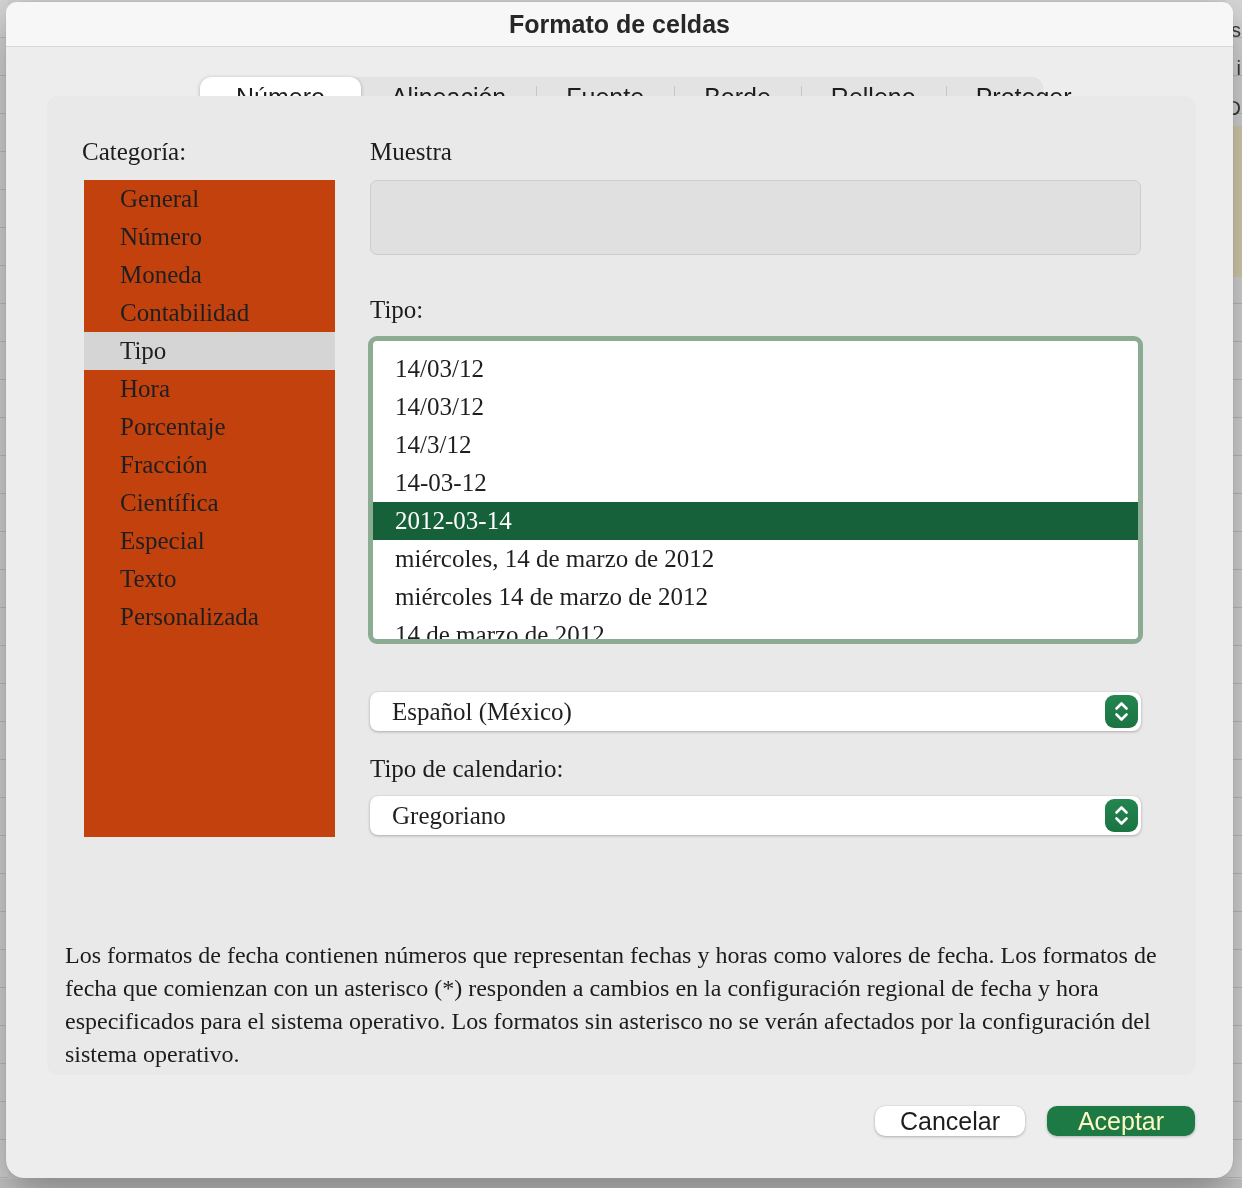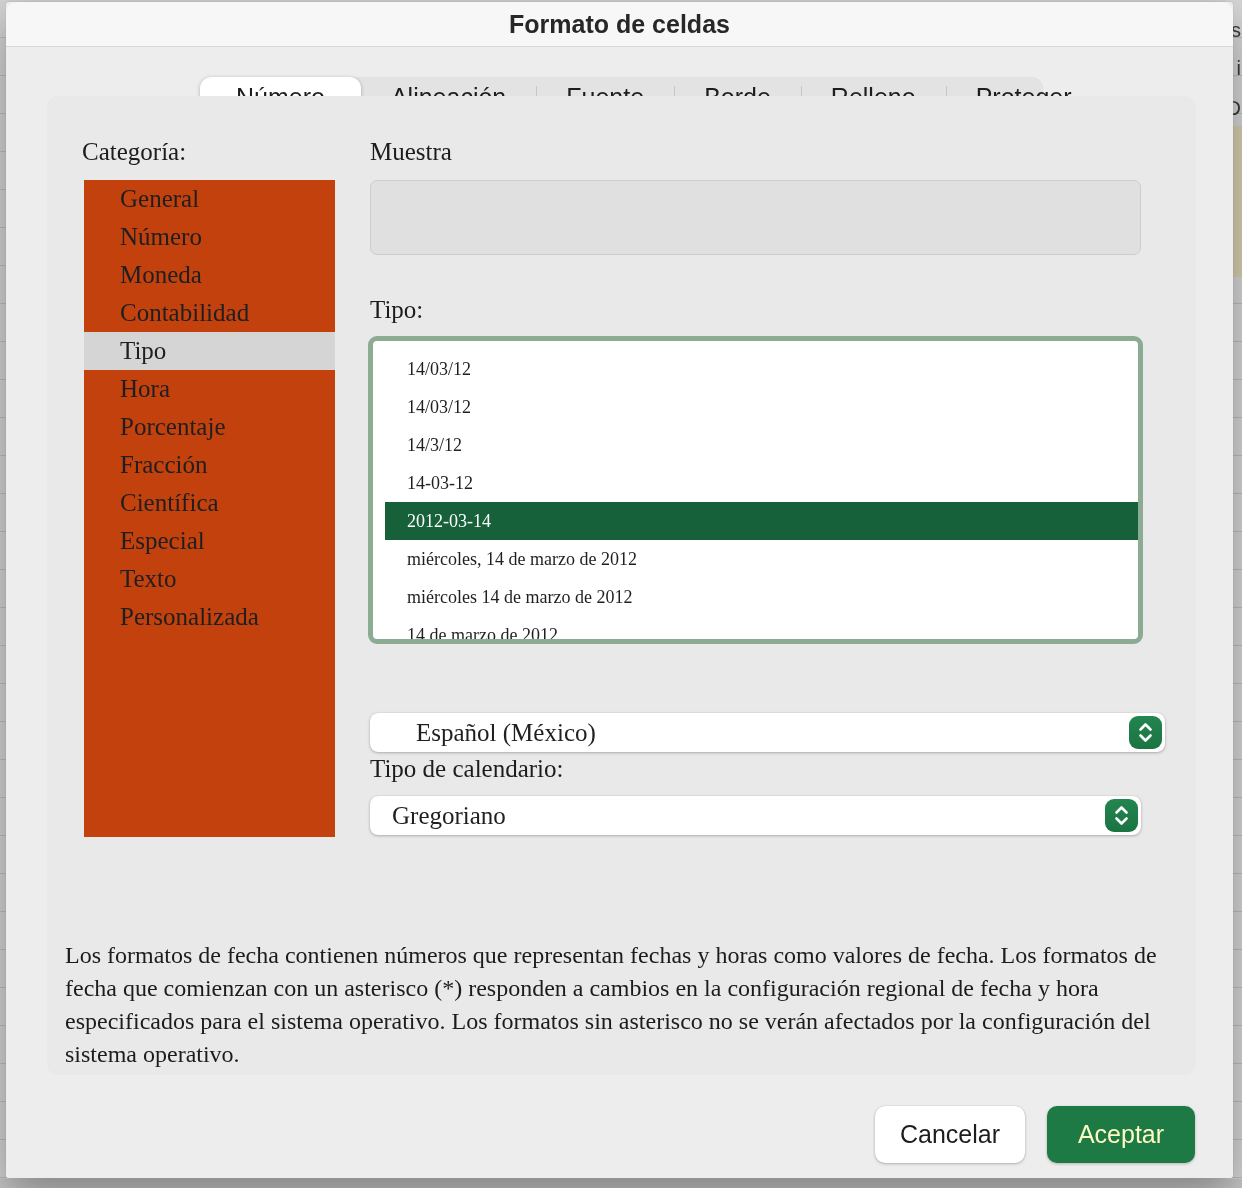--- a/index.html
+++ b/index.html
@@ -17,21 +17,21 @@
   .bg-right{right:0;width:16px;background:#d7d7d8;
     background-image:repeating-linear-gradient(to bottom,transparent 0 37px,#bcbcbd 37px 38px);}
   .bg-tan{position:absolute;right:0;top:126px;width:16px;height:151px;background:#d9d0b2;}
   .bg-frag{position:absolute;right:1px;font-size:20px;color:#3a3a3c;line-height:1;}
   .bg-frag.f0{top:20px}.bg-frag.f1{top:58px}.bg-frag.f2{top:98px}
   .bg-bottom{position:absolute;left:0;bottom:0;width:100%;height:9px;background:#c7c7c8;}
 
   
   .dialog{
     position:absolute;left:6px;top:2px;width:1227px;height:1176px;
-    background:#ededee;border-radius:2px;
+    background:#ededee;border-radius:18px;
     box-shadow:0 18px 45px rgba(0,0,0,.35),0 0 1px rgba(0,0,0,.3);
   }
   .titlebar{
     position:absolute;left:0;top:0;width:100%;height:44px;
     background:#f7f7f7;border-bottom:1px solid #d8d8d9;
     border-radius:11px 11px 0 0;
     display:flex;align-items:center;justify-content:center;
   }
   .titlebar .title{font-size:25px;font-weight:600;color:#272727;}
 
@@ -82,53 +82,52 @@
 
   
   .tipo-label{left:323px;top:200px;}
   .type-list{
     position:absolute;left:321px;top:240px;width:775px;height:308px;
     background:#ffffff;border:5px solid #8cab93;border-radius:9px;
     box-sizing:border-box;overflow:hidden;
   }
   .type-scroll{margin-top:-29px;}
   .type-row{
-    height:38px;line-height:38px;padding-left:22px;font-size:18px;color:#1f1f21;
+    height:38px;line-height:38px;padding-left:22px;font-size:25px;color:#1f1f21;
     white-space:nowrap;
-    margin-left:12px;
   }
   .type-row.selected{background:#16603a;color:#ffffff;}
 
   
   .idioma-label{left:323px;top:560px;}
   .calendario-label{left:323px;top:659px;}
   .dropdown{
     position:absolute;left:323px;width:771px;height:39px;
     background:#ffffff;border-radius:8px;
     box-shadow:0 1px 3px rgba(0,0,0,.25),0 0 1px rgba(0,0,0,.2);
     display:flex;align-items:center;
   }
-  .dd-language{top:617px;padding-left:24px;}
+  .dd-language{top:596px;}
   .dd-calendar{top:700px;}
   .dd-value{font-size:25px;color:#1f1f21;padding-left:22px;flex:1;white-space:nowrap;}
   .dd-stepper{
     width:33px;height:33px;margin-right:3px;border-radius:9px;
     background:linear-gradient(#23854f,#1b7442);
     display:flex;align-items:center;justify-content:center;flex:none;
   }
 
   
   .description{
     position:absolute;left:18px;top:843px;width:1104px;
     font-size:24px;line-height:33px;color:#1c1c1e;
   }
 
   
   .btn{
-    position:absolute;top:1104px;height:57px;border-radius:10px;
+    position:absolute;top:1104px;height:30px;border-radius:10px;
     display:flex;align-items:center;justify-content:center;
     font-size:25px;box-sizing:border-box;
   }
   .btn-cancel{
     left:869px;width:150px;background:#ffffff;color:#1d1d1f;
     box-shadow:0 1px 3px rgba(0,0,0,.25),0 0 1px rgba(0,0,0,.2);
   }
   .btn-ok{
     left:1041px;width:148px;background:#1d7a45;color:#fef9c3;
     box-shadow:0 1px 3px rgba(0,0,0,.25);

